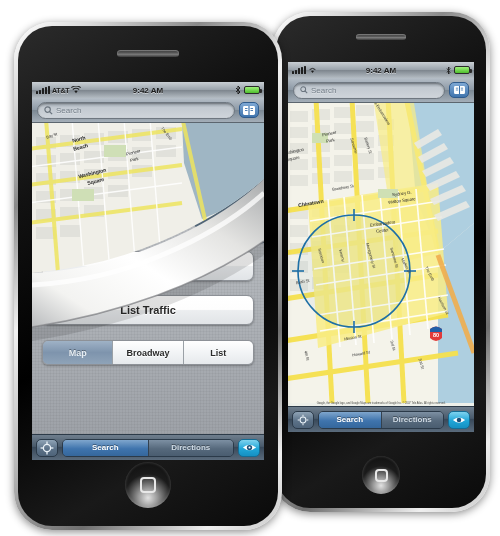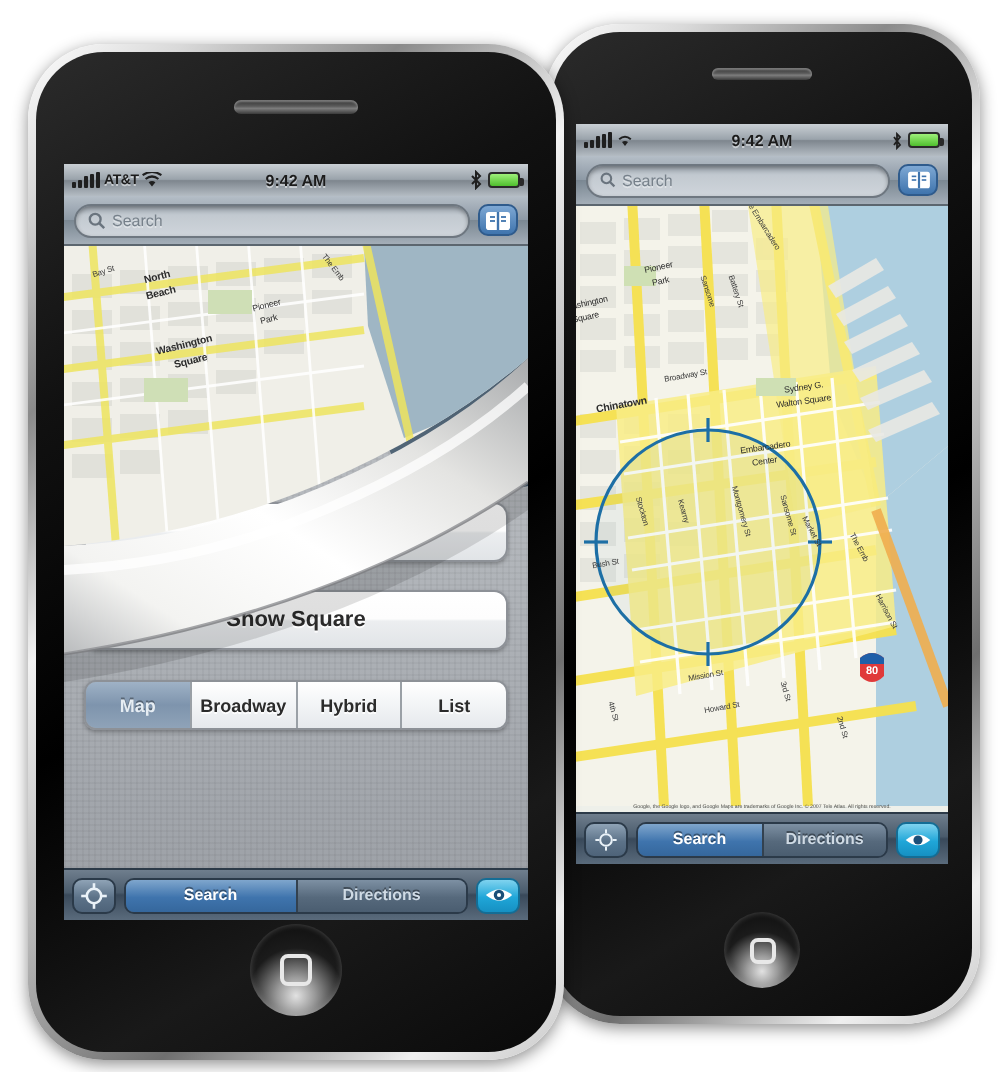--- a/index.html
+++ b/index.html
@@ -462,25 +462,24 @@
               <line x1="8.5" y1="3.5" x2="11" y2="3.5" stroke="#3f74ad" stroke-width=".9"></line>
               <line x1="8.5" y1="5.5" x2="11" y2="5.5" stroke="#3f74ad" stroke-width=".9"></line>
             </svg>
           </div>
         </div>
 
         <div class="maparea">
 
           <div class="linen">
             <div class="panel-btn" style="top:128px">Drop Pin</div>
-            <div class="panel-btn" style="top:172px">Show Square</div>
+            <div class="panel-btn" style="top:172px">List Traffic</div>
             <div class="seg" style="top:217px">
               <div class="s on">Map</div>
               <div class="s">Broadway</div>
-              <div class="s">Hybrid</div>
               <div class="s">List</div>
             </div>
           </div>
 
           <svg class="curl" viewBox="0 0 232 320" preserveAspectRatio="none">
             <defs>
               <clipPath id="sheetClip">
                 <path d="M0 0 H232 V56 Q190 92 130 118 Q70 144 0 150 Z"></path>
               </clipPath>
               <linearGradient id="curlGrad" x1="0" y1="1" x2="1" y2="0">

